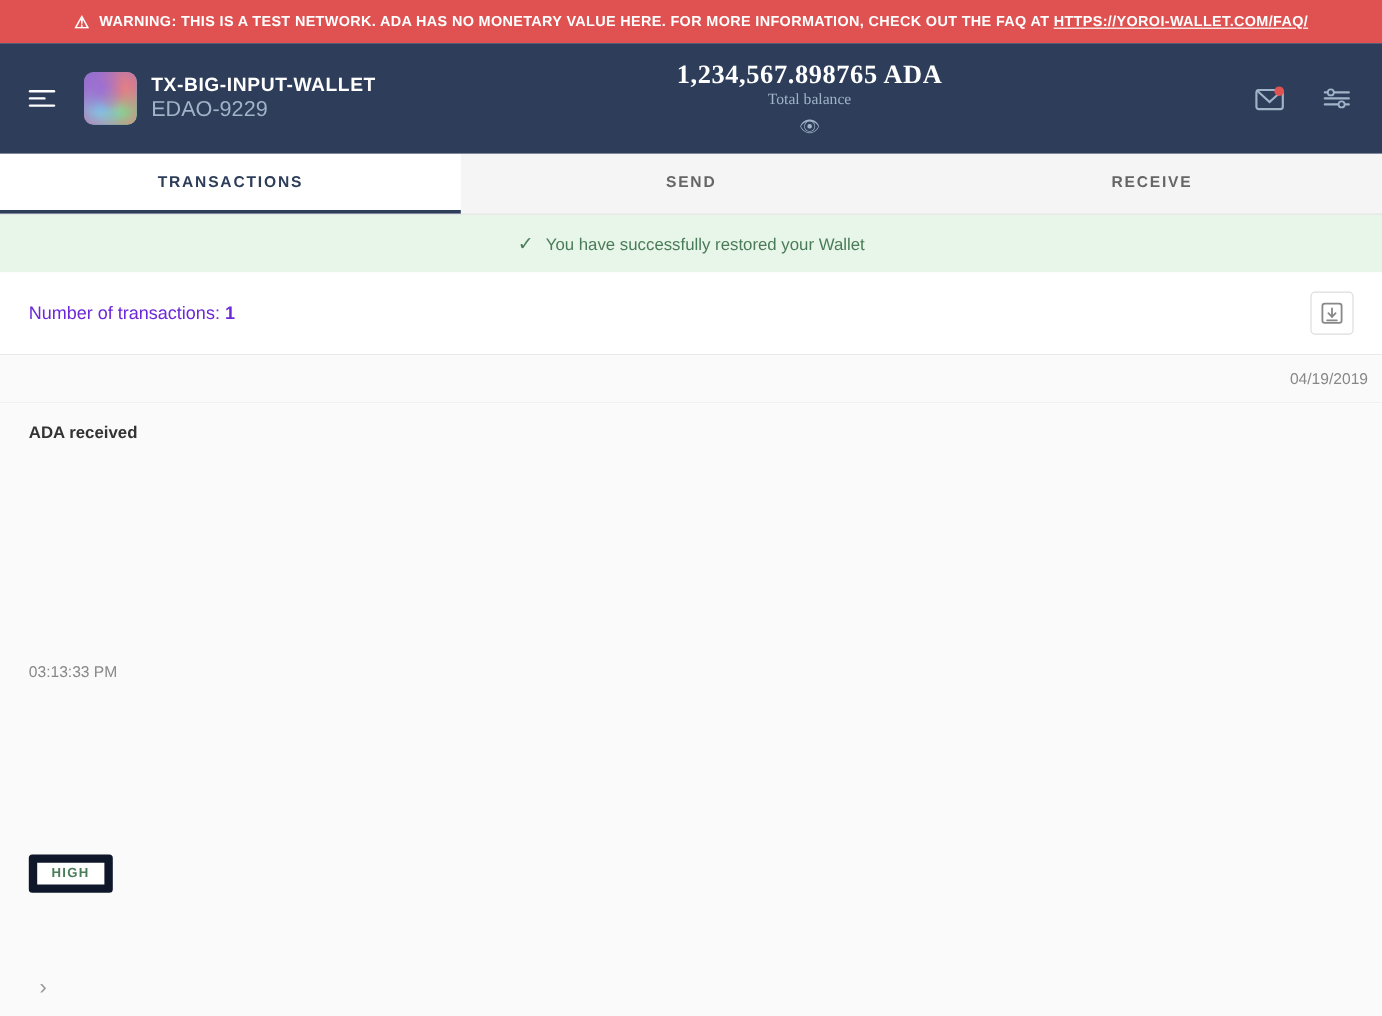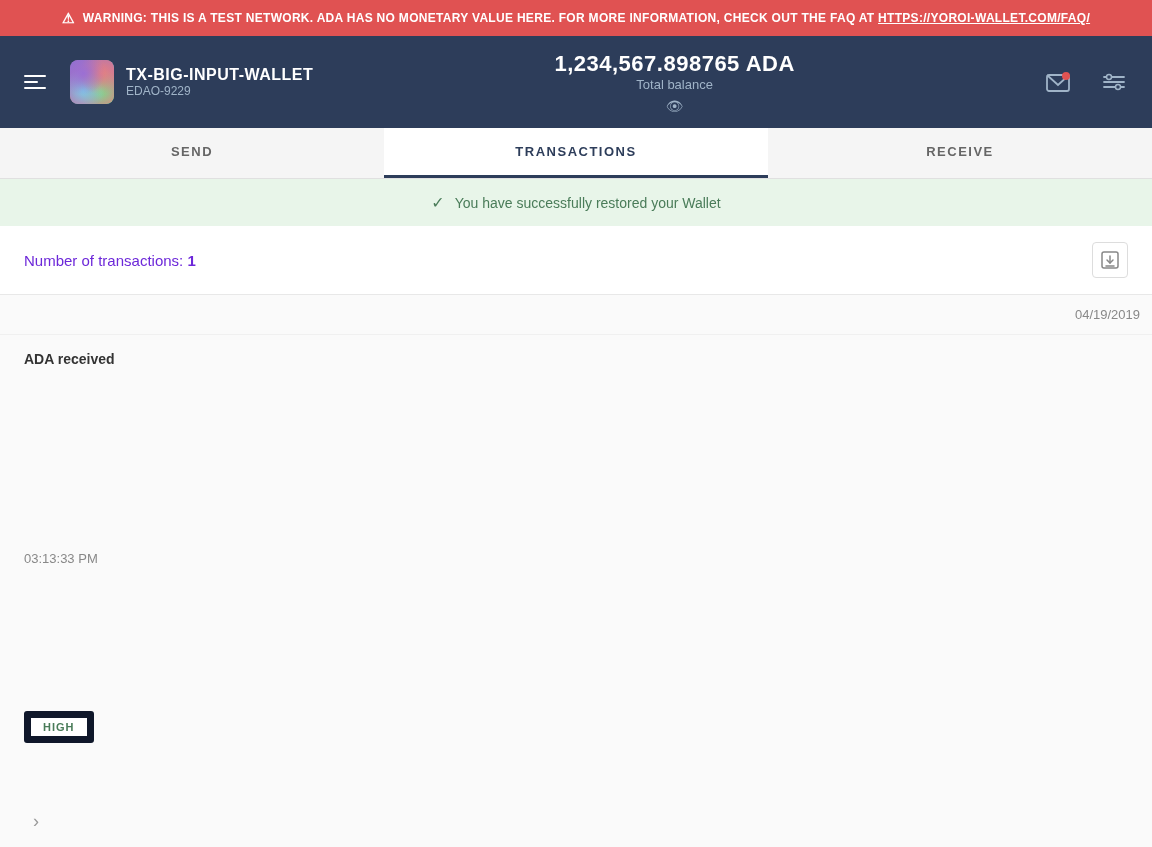--- a/index.html
+++ b/index.html
@@ -77,29 +77,30 @@
       flex-direction: column;
     }
     .wallet-name {
       color: #fff;
       font-size: 16px;
       font-weight: 700;
       letter-spacing: 0.5px;
     }
     .wallet-id {
       color: #a0b4c8;
-      font-size: 12px;
+      font-size: 18px;
     }
 
     .balance-section {
       flex: 1;
       display: flex;
       flex-direction: column;
       align-items: center;
       justify-content: flex-end;
+      font-family: Liberation Serif, serif;
     }
     .balance-amount {
       color: #fff;
       font-size: 22px;
       font-weight: 700;
       letter-spacing: 0.5px;
     }
     .balance-label {
       color: #a0b4c8;
       font-size: 13px;
@@ -357,22 +358,22 @@
         <line x1="4" y1="14" x2="24" y2="14" stroke="#a0b4c8" stroke-width="1.8" stroke-linecap="round"></line>
         <line x1="4" y1="19" x2="24" y2="19" stroke="#a0b4c8" stroke-width="1.8" stroke-linecap="round"></line>
         <circle cx="9" cy="9" r="2.5" fill="#2d3d5a" stroke="#a0b4c8" stroke-width="1.5"></circle>
         <circle cx="18" cy="19" r="2.5" fill="#2d3d5a" stroke="#a0b4c8" stroke-width="1.5"></circle>
       </svg>
     </div>
   </div>
 </div>
 
 <div class="nav-tabs">
+  <div class="nav-tab active">TRANSACTIONS</div>
   <div class="nav-tab">SEND</div>
-  <div class="nav-tab active">TRANSACTIONS</div>
   <div class="nav-tab">RECEIVE</div>
 </div>
 
 <div class="success-banner">
   <span class="check-icon">✓</span>
   <span>You have successfully restored your Wallet</span>
 </div>
 
 <div class="main-content">
 

